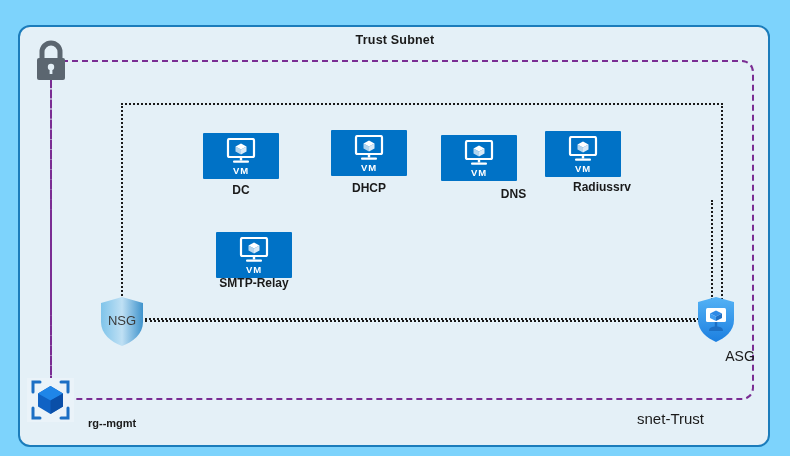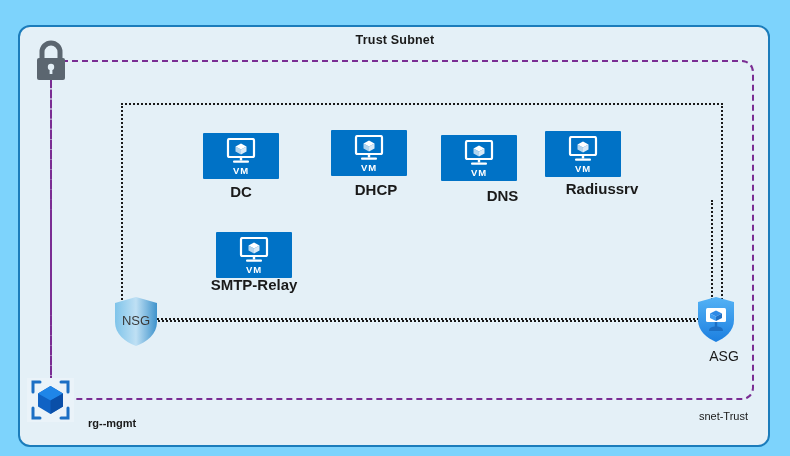--- a/index.html
+++ b/index.html
@@ -60,22 +60,22 @@
   }
   .rg-label{
     position:absolute;
     left:88px; top:417px;
     font-size:11px;
     font-weight:bold;
     color:#1a1a1a;
   }
   .snet-label{
     position:absolute;
-    left:748px; top:410px;
-    font-size:11px;
+    left:704px; top:410px;
+    font-size:15px;
     color:#1a1a1a;
     white-space:nowrap;
     transform:translateX(-100%);
   }
 
   
   .vm{
     position:absolute;
     width:76px; height:46px;
     background:#0072c6;
@@ -93,21 +93,21 @@
     left:0; bottom:3px;
     width:100%;
     text-align:center;
     font-size:9.5px;
     font-weight:bold;
     color:#ffffff;
     letter-spacing:1px;
   }
   .vm-caption{
     position:absolute;
-    font-size:15px;
+    font-size:12px;
     font-weight:bold;
     color:#1a1a1a;
     white-space:nowrap;
     text-align:right;
     transform:translateX(-50%);
   }
 
   
   .line-v-dotted{
     position:absolute;
@@ -171,21 +171,21 @@
       <path d="M13 4 H6 V14" fill="none" stroke="#1b6fc4" stroke-width="3" stroke-linecap="round"></path>
       <path d="M34 4 H41 V14" fill="none" stroke="#1b6fc4" stroke-width="3" stroke-linecap="round"></path>
       <path d="M13 40 H6 V30" fill="none" stroke="#1b6fc4" stroke-width="3" stroke-linecap="round"></path>
       <path d="M34 40 H41 V30" fill="none" stroke="#1b6fc4" stroke-width="3" stroke-linecap="round"></path>
       <path d="M23.5 8 L36 15.5 V28.5 L23.5 36 L11 28.5 V15.5 Z" fill="#0f62c4"></path>
       <path d="M23.5 8 L36 15.5 L23.5 22.5 L11 15.5 Z" fill="#1f86e8"></path>
       <path d="M23.5 22.5 L36 15.5 V28.5 L23.5 36 Z" fill="#0a4fa8"></path>
     </svg>
   </div>
 
-  <div class="icon-abs" style="left:113px; top:296px; width:46px; height:52px;">
+  <div class="icon-abs" style="left:99px; top:296px; width:46px; height:52px;">
     <svg width="46" height="52" viewBox="0 0 46 52">
       <defs>
         <linearGradient id="nsgGrad" x1="0" y1="0" x2="1" y2="0">
           <stop offset="0%" stop-color="#7fc4ea"></stop>
           <stop offset="50%" stop-color="#bfe0f4"></stop>
           <stop offset="100%" stop-color="#3f93cc"></stop>
         </linearGradient>
       </defs>
       <path d="M23 1 L44 7 V26 C44 38 34 46 23 50 C12 46 2 38 2 26 V7 Z" fill="url(#nsgGrad)"></path>
       <text x="23" y="29" text-anchor="middle" font-family="Liberation Sans, sans-serif" font-size="13" fill="#3a3a3a">NSG</text>
@@ -202,21 +202,21 @@
       </defs>
       <path d="M20 1 L38 6 V24 C38 35 29 42 20 46 C11 42 2 35 2 24 V6 Z" fill="url(#asgGrad)"></path>
       <rect x="10" y="12" width="20" height="14" rx="1.5" fill="#ffffff"></rect>
       <path d="M20 14.5 L26 17.5 L20 20.5 L14 17.5 Z" fill="#2e8ae6"></path>
       <path d="M20 20.5 L26 17.5 V22 L20 25 Z" fill="#1f6fc4"></path>
       <path d="M20 20.5 L14 17.5 V22 L20 25 Z" fill="#3f9cf0"></path>
       <rect x="18.8" y="26" width="2.4" height="5" fill="#1c6fc4"></rect>
       <path d="M13 35 C13 31.5 16 30.5 20 30.5 C24 30.5 27 31.5 27 35 Z" fill="#1c6fc4"></path>
     </svg>
   </div>
-  <div class="asg-caption" style="left:724px; top:348px;">ASG</div>
+  <div class="asg-caption" style="left:740px; top:348px;">ASG</div>
 
   <div class="vm" style="left:203px; top:133px;">
     <span class="vm-icon">
       <svg width="38" height="27" viewBox="0 0 38 27">
         <rect x="6" y="1" width="26" height="18" rx="1.5" fill="none" stroke="#ffffff" stroke-width="2.2"></rect>
         <path d="M19 5.5 L24.5 8.5 L19 11.5 L13.5 8.5 Z" fill="#ffffff"></path>
         <path d="M19 11.5 L24.5 8.5 V13.5 L19 16.5 Z" fill="#ffffff" opacity="0.85"></path>
         <path d="M19 11.5 L13.5 8.5 V13.5 L19 16.5 Z" fill="#ffffff" opacity="0.7"></path>
         <rect x="17.8" y="19" width="2.4" height="3.5" fill="#ffffff"></rect>
         <rect x="11" y="22.5" width="16" height="2.2" rx="1" fill="#ffffff"></rect>
@@ -232,36 +232,36 @@
         <rect x="6" y="1" width="26" height="18" rx="1.5" fill="none" stroke="#ffffff" stroke-width="2.2"></rect>
         <path d="M19 5.5 L24.5 8.5 L19 11.5 L13.5 8.5 Z" fill="#ffffff"></path>
         <path d="M19 11.5 L24.5 8.5 V13.5 L19 16.5 Z" fill="#ffffff" opacity="0.85"></path>
         <path d="M19 11.5 L13.5 8.5 V13.5 L19 16.5 Z" fill="#ffffff" opacity="0.7"></path>
         <rect x="17.8" y="19" width="2.4" height="3.5" fill="#ffffff"></rect>
         <rect x="11" y="22.5" width="16" height="2.2" rx="1" fill="#ffffff"></rect>
       </svg>
     </span>
     <span class="vm-text">VM</span>
   </div>
-  <div class="vm-caption" style="left:369px; top:181px;margin-left:7px;">DHCP</div>
+  <div class="vm-caption" style="left:369px; top:181px;">DHCP</div>
 
   <div class="vm" style="left:441px; top:135px;">
     <span class="vm-icon">
       <svg width="38" height="27" viewBox="0 0 38 27">
         <rect x="6" y="1" width="26" height="18" rx="1.5" fill="none" stroke="#ffffff" stroke-width="2.2"></rect>
         <path d="M19 5.5 L24.5 8.5 L19 11.5 L13.5 8.5 Z" fill="#ffffff"></path>
         <path d="M19 11.5 L24.5 8.5 V13.5 L19 16.5 Z" fill="#ffffff" opacity="0.85"></path>
         <path d="M19 11.5 L13.5 8.5 V13.5 L19 16.5 Z" fill="#ffffff" opacity="0.7"></path>
         <rect x="17.8" y="19" width="2.4" height="3.5" fill="#ffffff"></rect>
         <rect x="11" y="22.5" width="16" height="2.2" rx="1" fill="#ffffff"></rect>
       </svg>
     </span>
     <span class="vm-text">VM</span>
   </div>
-  <div class="vm-caption" style="left:484px; top:187px;padding-left:37px;">DNS</div>
+  <div class="vm-caption" style="left:495px; top:187px;padding-left:37px;">DNS</div>
 
   <div class="vm" style="left:545px; top:131px;">
     <span class="vm-icon">
       <svg width="38" height="27" viewBox="0 0 38 27">
         <rect x="6" y="1" width="26" height="18" rx="1.5" fill="none" stroke="#ffffff" stroke-width="2.2"></rect>
         <path d="M19 5.5 L24.5 8.5 L19 11.5 L13.5 8.5 Z" fill="#ffffff"></path>
         <path d="M19 11.5 L24.5 8.5 V13.5 L19 16.5 Z" fill="#ffffff" opacity="0.85"></path>
         <path d="M19 11.5 L13.5 8.5 V13.5 L19 16.5 Z" fill="#ffffff" opacity="0.7"></path>
         <rect x="17.8" y="19" width="2.4" height="3.5" fill="#ffffff"></rect>
         <rect x="11" y="22.5" width="16" height="2.2" rx="1" fill="#ffffff"></rect>

